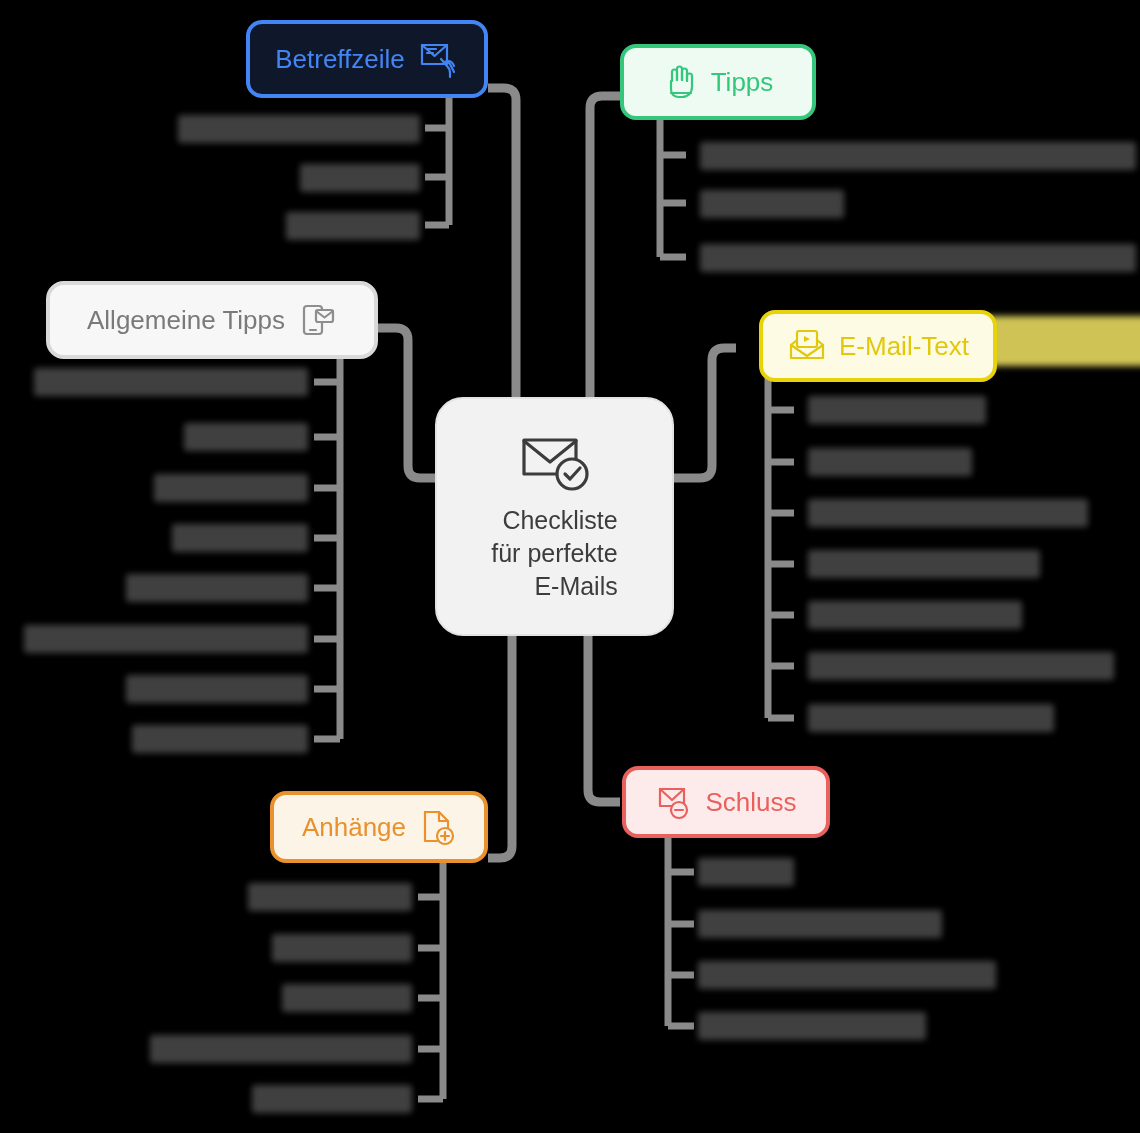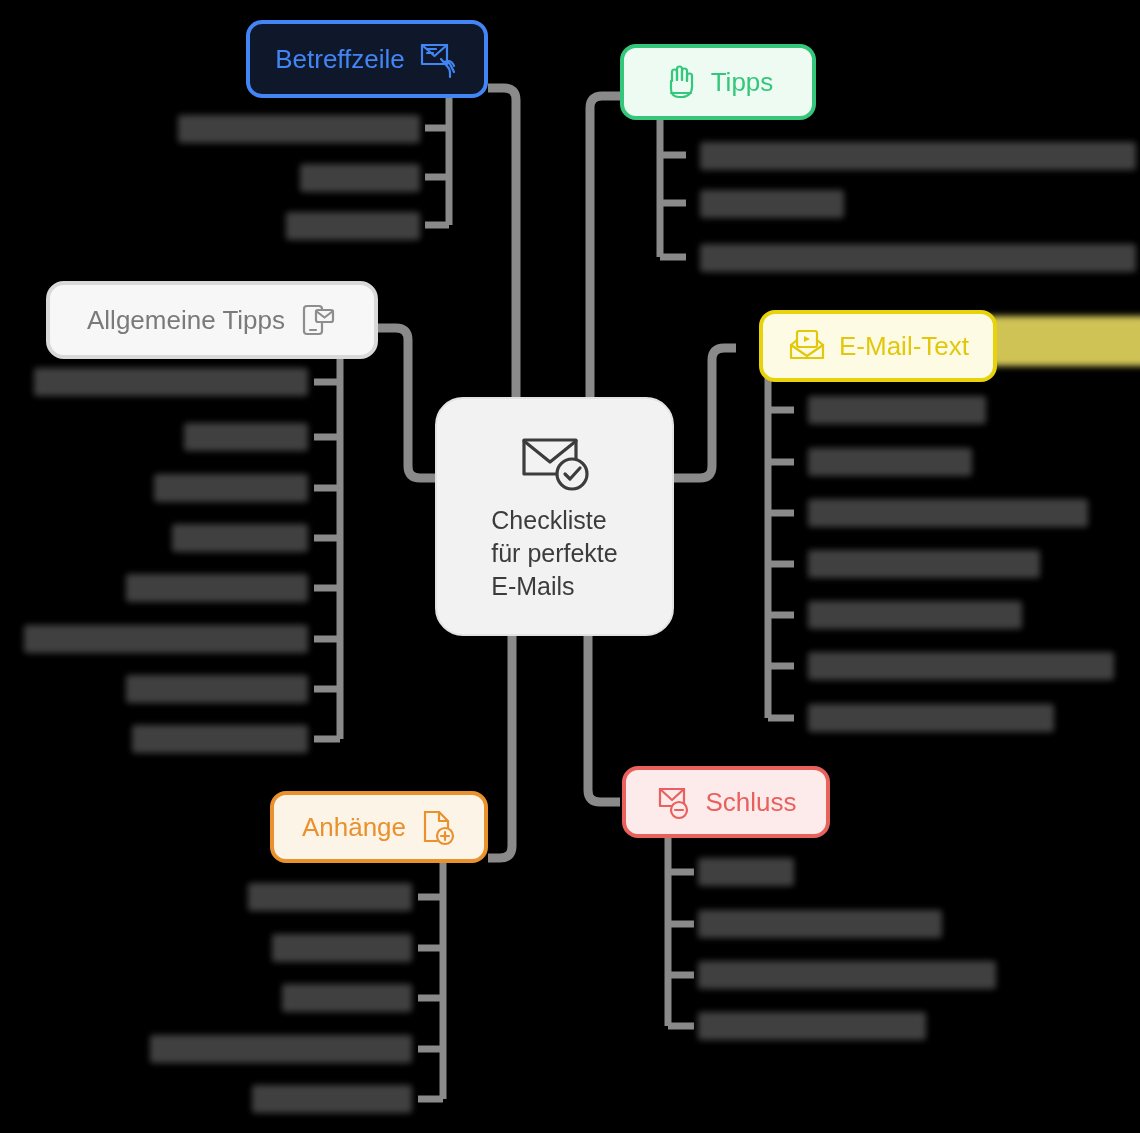--- a/index.html
+++ b/index.html
@@ -12,21 +12,21 @@
         border-style:solid;white-space:nowrap;}
   .node .lbl{font-size:26px;line-height:1;}
   .node .ico{display:flex;align-items:center;justify-content:center;}
   .node .ico svg{display:block;}
 
   
   #center{position:absolute;left:435px;top:397px;width:235px;height:235px;
           background:#f2f2f2;border:2px solid #e3e3e3;border-radius:28px;
           display:flex;flex-direction:column;align-items:center;justify-content:center;}
   #center .cico{margin-bottom:8px;}
-  #center .ctitle{color:#3c3c3c;font-size:25px;line-height:1.32;text-align:left;}
+  #center .ctitle{color:#3c3c3c;font-size:25px;line-height:1.32;text-align:right;}
 
   
   .child{position:absolute;height:26px;border-radius:3px;background:#434343;
          filter:blur(3.2px);opacity:.97;}
   .ybar{position:absolute;background:#cfc356;filter:blur(3px);border-radius:2px;}
 </style>
 </head>
 <body>
 
 <div id="stage">

